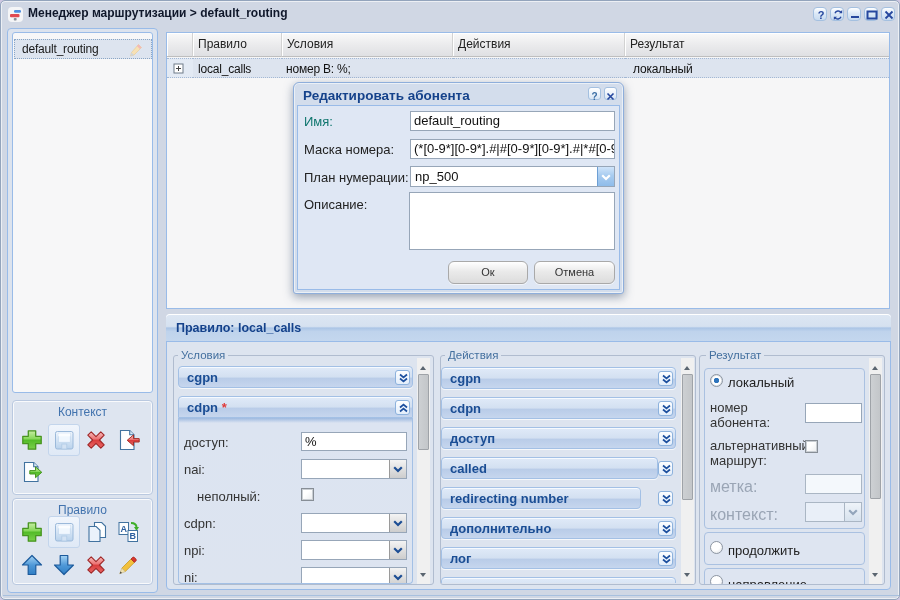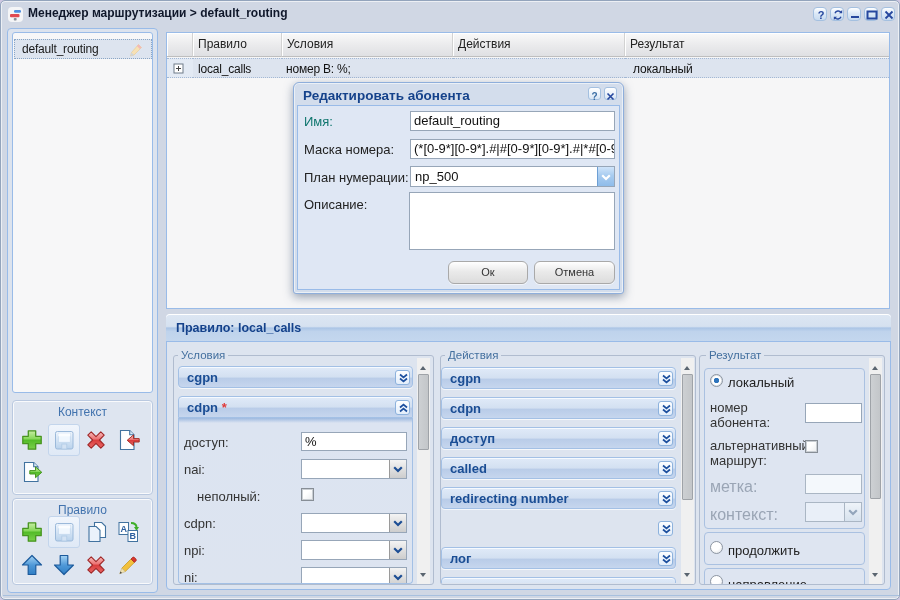--- a/index.html
+++ b/index.html
@@ -287,22 +287,23 @@
       <div class="tri-up" style="top:8px"></div>
       <div class="sbthumb" style="top:16px;height:76px"></div>
       <div class="tri-dn" style="bottom:7px"></div>
     </div>
 
 <div class="abs fs" style="left:439px;top:354px;width:256px;height:230px"></div>
 <div class="abs fslbl" style="left:444px">Действия</div>
 <div class="abs bar" style="left:440px;top:366px;width:235px">cgpn</div>
 <div class="abs bar" style="left:440px;top:396px;width:235px">cdpn</div>
 <div class="abs bar" style="left:440px;top:426px;width:235px">доступ</div>
-<div class="abs bar" style="left:440px;top:456px;width:235px">called</div>
-<div class="abs bar" style="left:440px;top:486px;width:235px">redirecting number</div>
+<div class="abs bar" style="left:440px;top:456px;width:217px">called</div>
+<div class="abs bar" style="left:440px;top:486px;width:200px">redirecting number</div>
+<div class="abs bar" style="left:440px;top:516px;width:235px">дополнительно</div>
 <div class="abs bar" style="left:440px;top:546px;width:235px">лог</div>
 <div class="abs" style="left:440px;top:576px;width:235px;height:6px;overflow:hidden">
       <div class="bar" style="position:absolute;left:0;top:0;width:235px"></div>
     </div>
 <div class="abs tool" style="left:657px;top:370px">
       <svg width="11" height="11" viewBox="0 0 11 11">
         <path d="M2 1.5l3.5 3L9 1.5M2 5.5l3.5 3L9 5.5" fill="none" stroke="#1c4f9e" stroke-width="1.7"></path>
       </svg>
     </div>
 <div class="abs tool" style="left:657px;top:400px">

